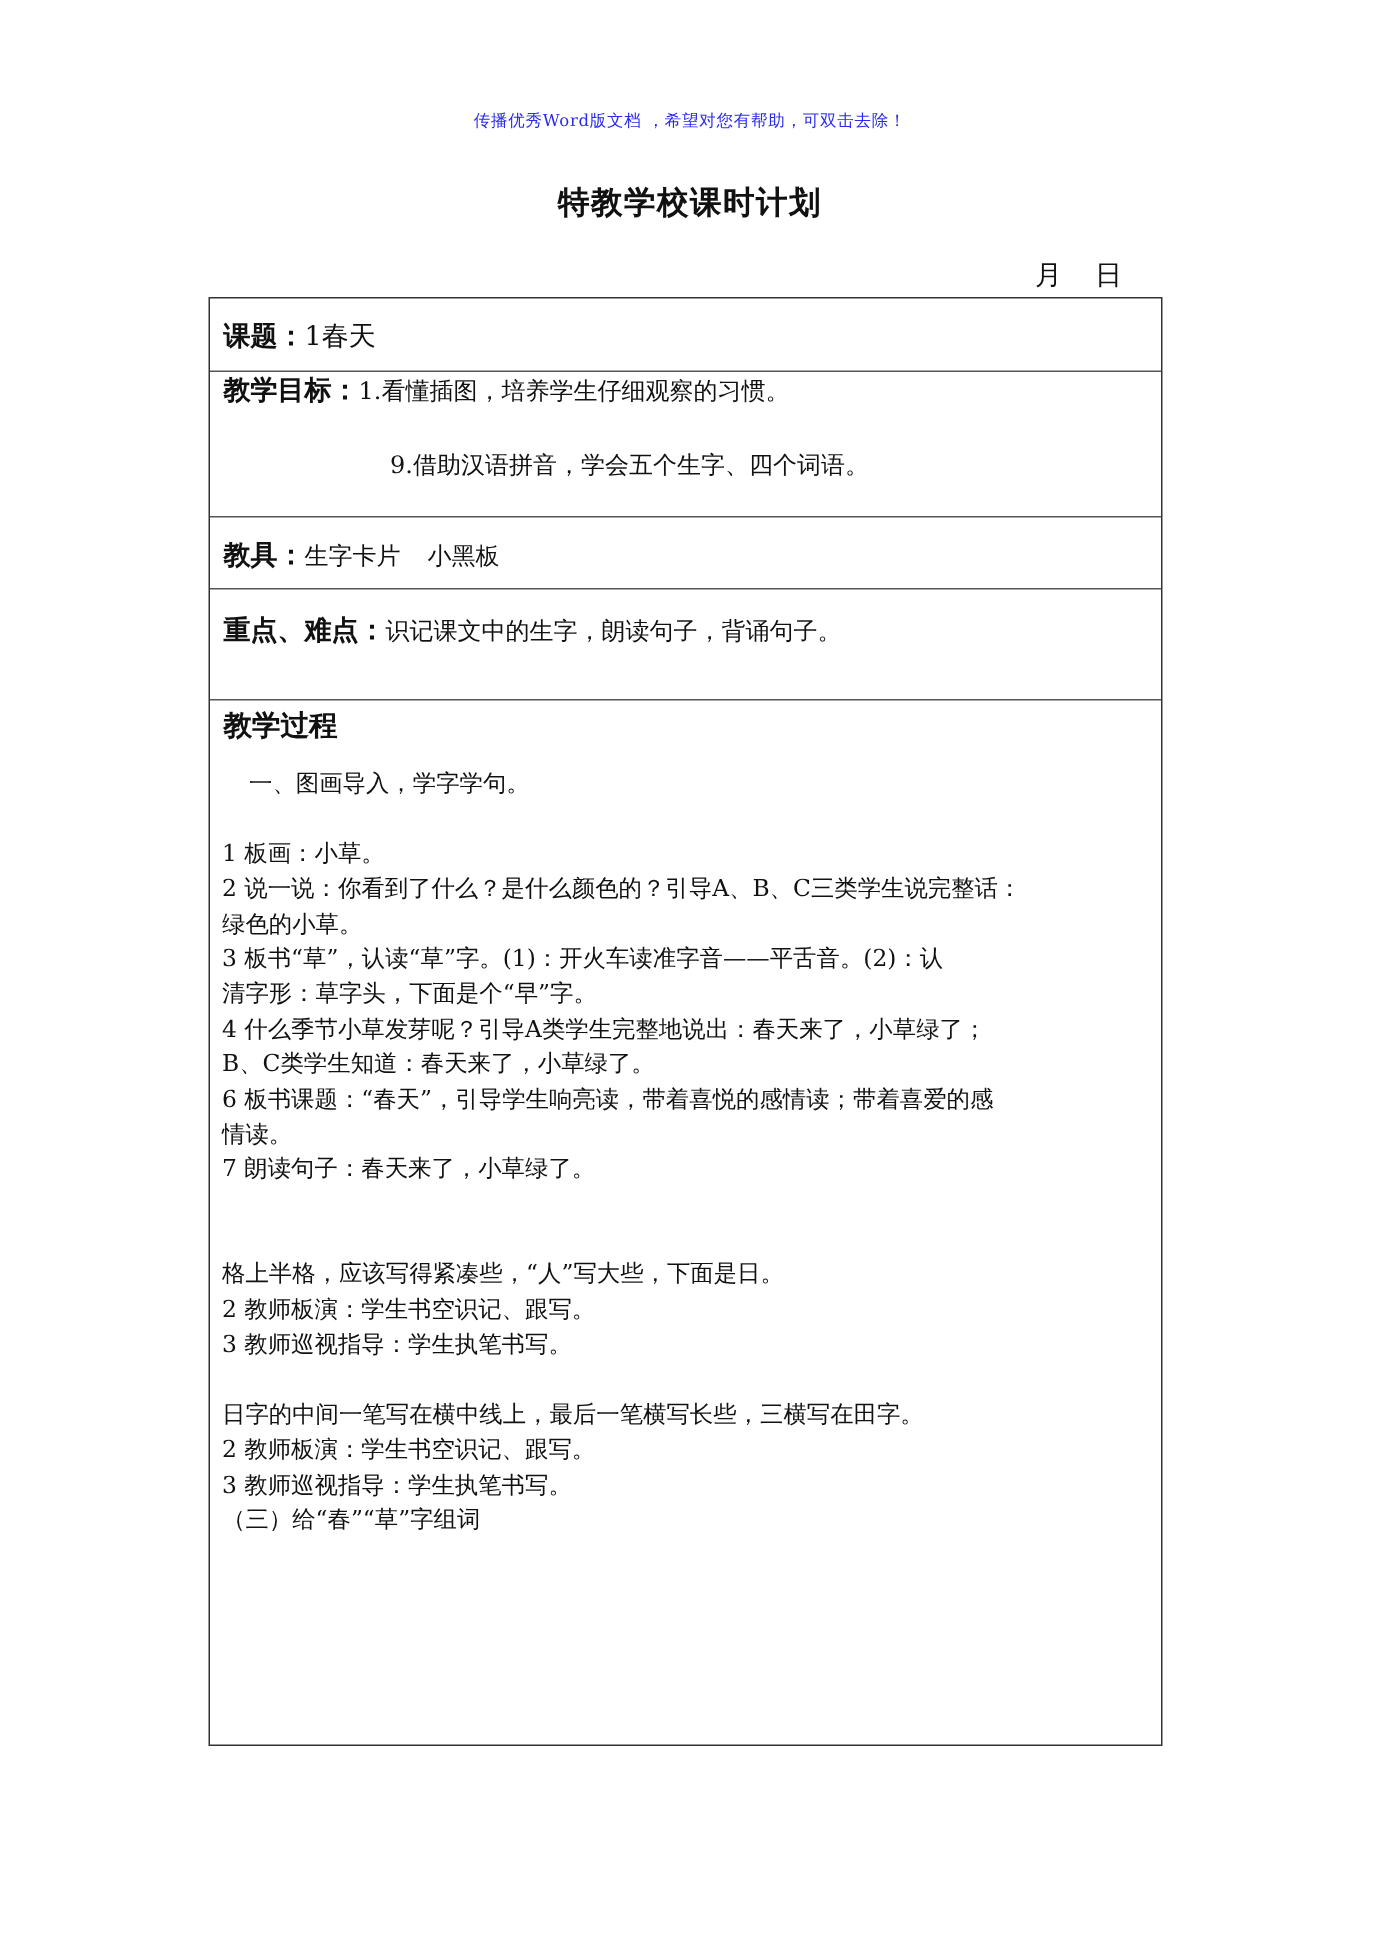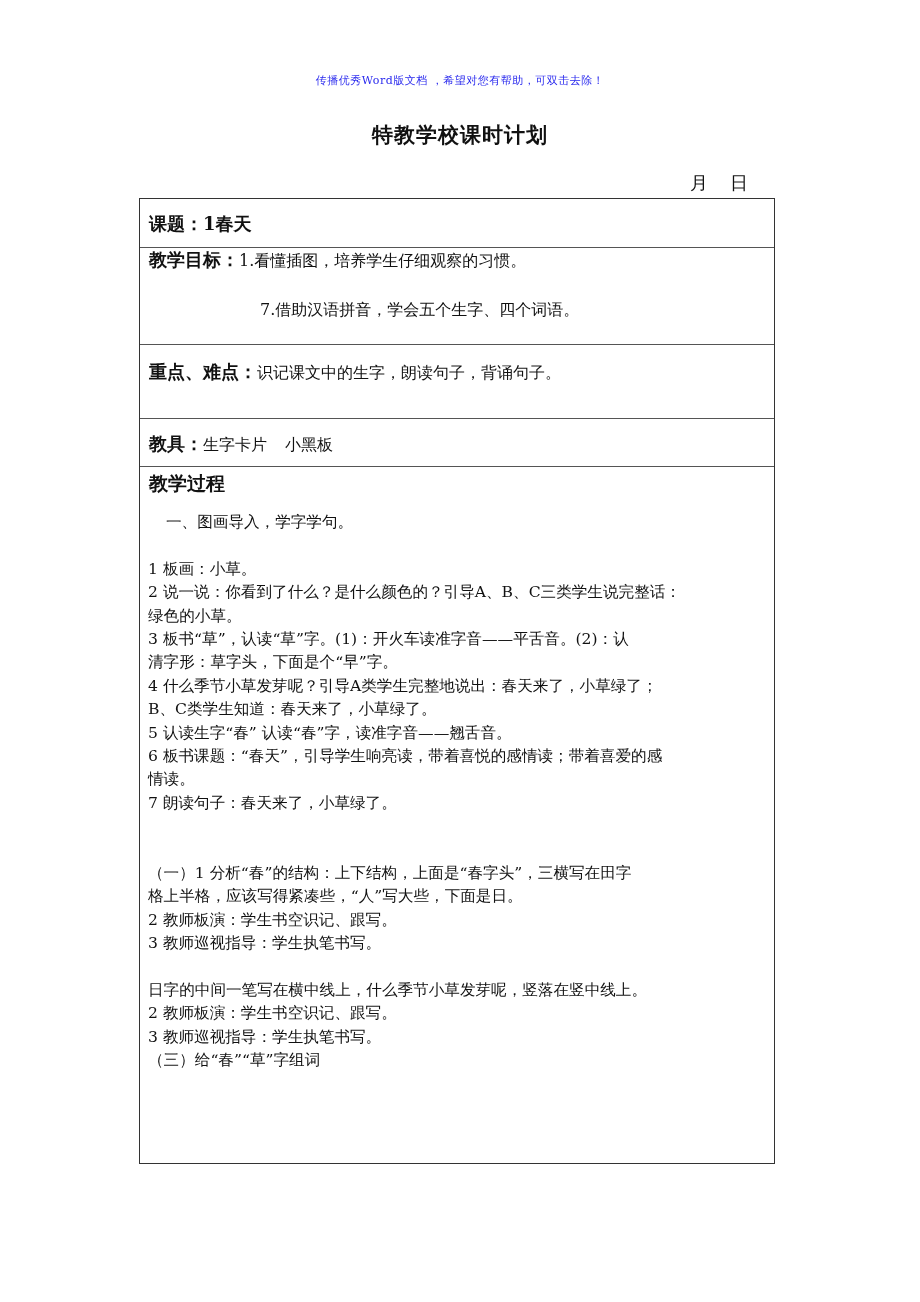--- a/index.html
+++ b/index.html
@@ -75,21 +75,21 @@
     .val {
       font-size: 16px;
       color: #111;
     }
     .row-topic .line {
       position: absolute;
       top: 13px;
       left: 9px;
       font-size: 18px;
     }
-    .row-topic .val { font-size: 18px; font-weight: bold; }
+    .row-topic .val { font-size: 18px; }
 
     .row-goals .line1 {
       position: absolute;
       top: 0;
       left: 9px;
     }
     .row-goals .line2 {
       position: absolute;
       top: 52px;
       left: 120px;
@@ -148,59 +148,57 @@
     <div class="line">
       <span class="lbl">课题：</span><span class="val">1春天</span>
     </div>
   </div>
 
   <div class="row row-goals">
     <div class="line1">
       <span class="lbl">教学目标：</span><span class="val">1.看懂插图，培养学生仔细观察的习惯。</span>
     </div>
     <div class="line2">
-      <span class="val">7.借助汉语拼音，学会五个生字、四个词语。</span>
+      <span class="val">9.借助汉语拼音，学会五个生字、四个词语。</span>
+    </div>
+  </div>
+
+  <div class="row row-tools">
+    <div class="line">
+      <span class="lbl">教具：</span><span class="val"><span>生字卡片</span><span class="sp"></span><span>小黑板</span></span>
     </div>
   </div>
 
   <div class="row row-key">
     <div class="line">
       <span class="lbl">重点、难点：</span><span class="val">识记课文中的生字，朗读句子，背诵句子。</span>
-    </div>
-  </div>
-
-  <div class="row row-tools">
-    <div class="line">
-      <span class="lbl">教具：</span><span class="val"><span>生字卡片</span><span class="sp"></span><span>小黑板</span></span>
     </div>
   </div>
 
   <div class="row row-process">
     <div class="process-title">教学过程</div>
     <div class="process-body" id="process-body">
         <div class="p-line indent1">一、图画导入，学字学句。</div>
         <div class="p-blank"></div>
         <div class="p-line">1  板画：小草。</div>
         <div class="p-line">2   说一说：你看到了什么？是什么颜色的？引导A、B、C三类学生说完整话：</div>
         <div class="p-line">绿色的小草。</div>
         <div class="p-line">3   板书“草”，认读“草”字。(1)：开火车读准字音——平舌音。(2)：认</div>
         <div class="p-line">清字形：草字头，下面是个“早”字。</div>
         <div class="p-line">4 什么季节小草发芽呢？引导A类学生完整地说出：春天来了，小草绿了；</div>
         <div class="p-line">B、C类学生知道：春天来了，小草绿了。</div>
-        <div class="p-line">5   认读生字“春”  认读“春”字，读准字音——翘舌音。</div>
         <div class="p-line">6   板书课题：“春天”，引导学生响亮读，带着喜悦的感情读；带着喜爱的感</div>
         <div class="p-line">情读。</div>
         <div class="p-line">7   朗读句子：春天来了，小草绿了。</div>
         <div class="p-blank"></div>
         <div class="p-blank"></div>
-        <div class="p-line">（一）1   分析“春”的结构：上下结构，上面是“春字头”，三横写在田字</div>
         <div class="p-line">格上半格，应该写得紧凑些，“人”写大些，下面是日。</div>
         <div class="p-line">2   教师板演：学生书空识记、跟写。</div>
         <div class="p-line">3   教师巡视指导：学生执笔书写。</div>
         <div class="p-blank"></div>
-        <div class="p-line">日字的中间一笔写在横中线上，什么季节小草发芽呢，竖落在竖中线上。</div>
+        <div class="p-line">日字的中间一笔写在横中线上，最后一笔横写长些，三横写在田字。</div>
         <div class="p-line">2   教师板演：学生书空识记、跟写。</div>
         <div class="p-line">3   教师巡视指导：学生执笔书写。</div>
         <div class="p-line">（三）给“春”“草”字组词</div>
       </div>
   </div>
 
 </div>
 
 </body></html>

